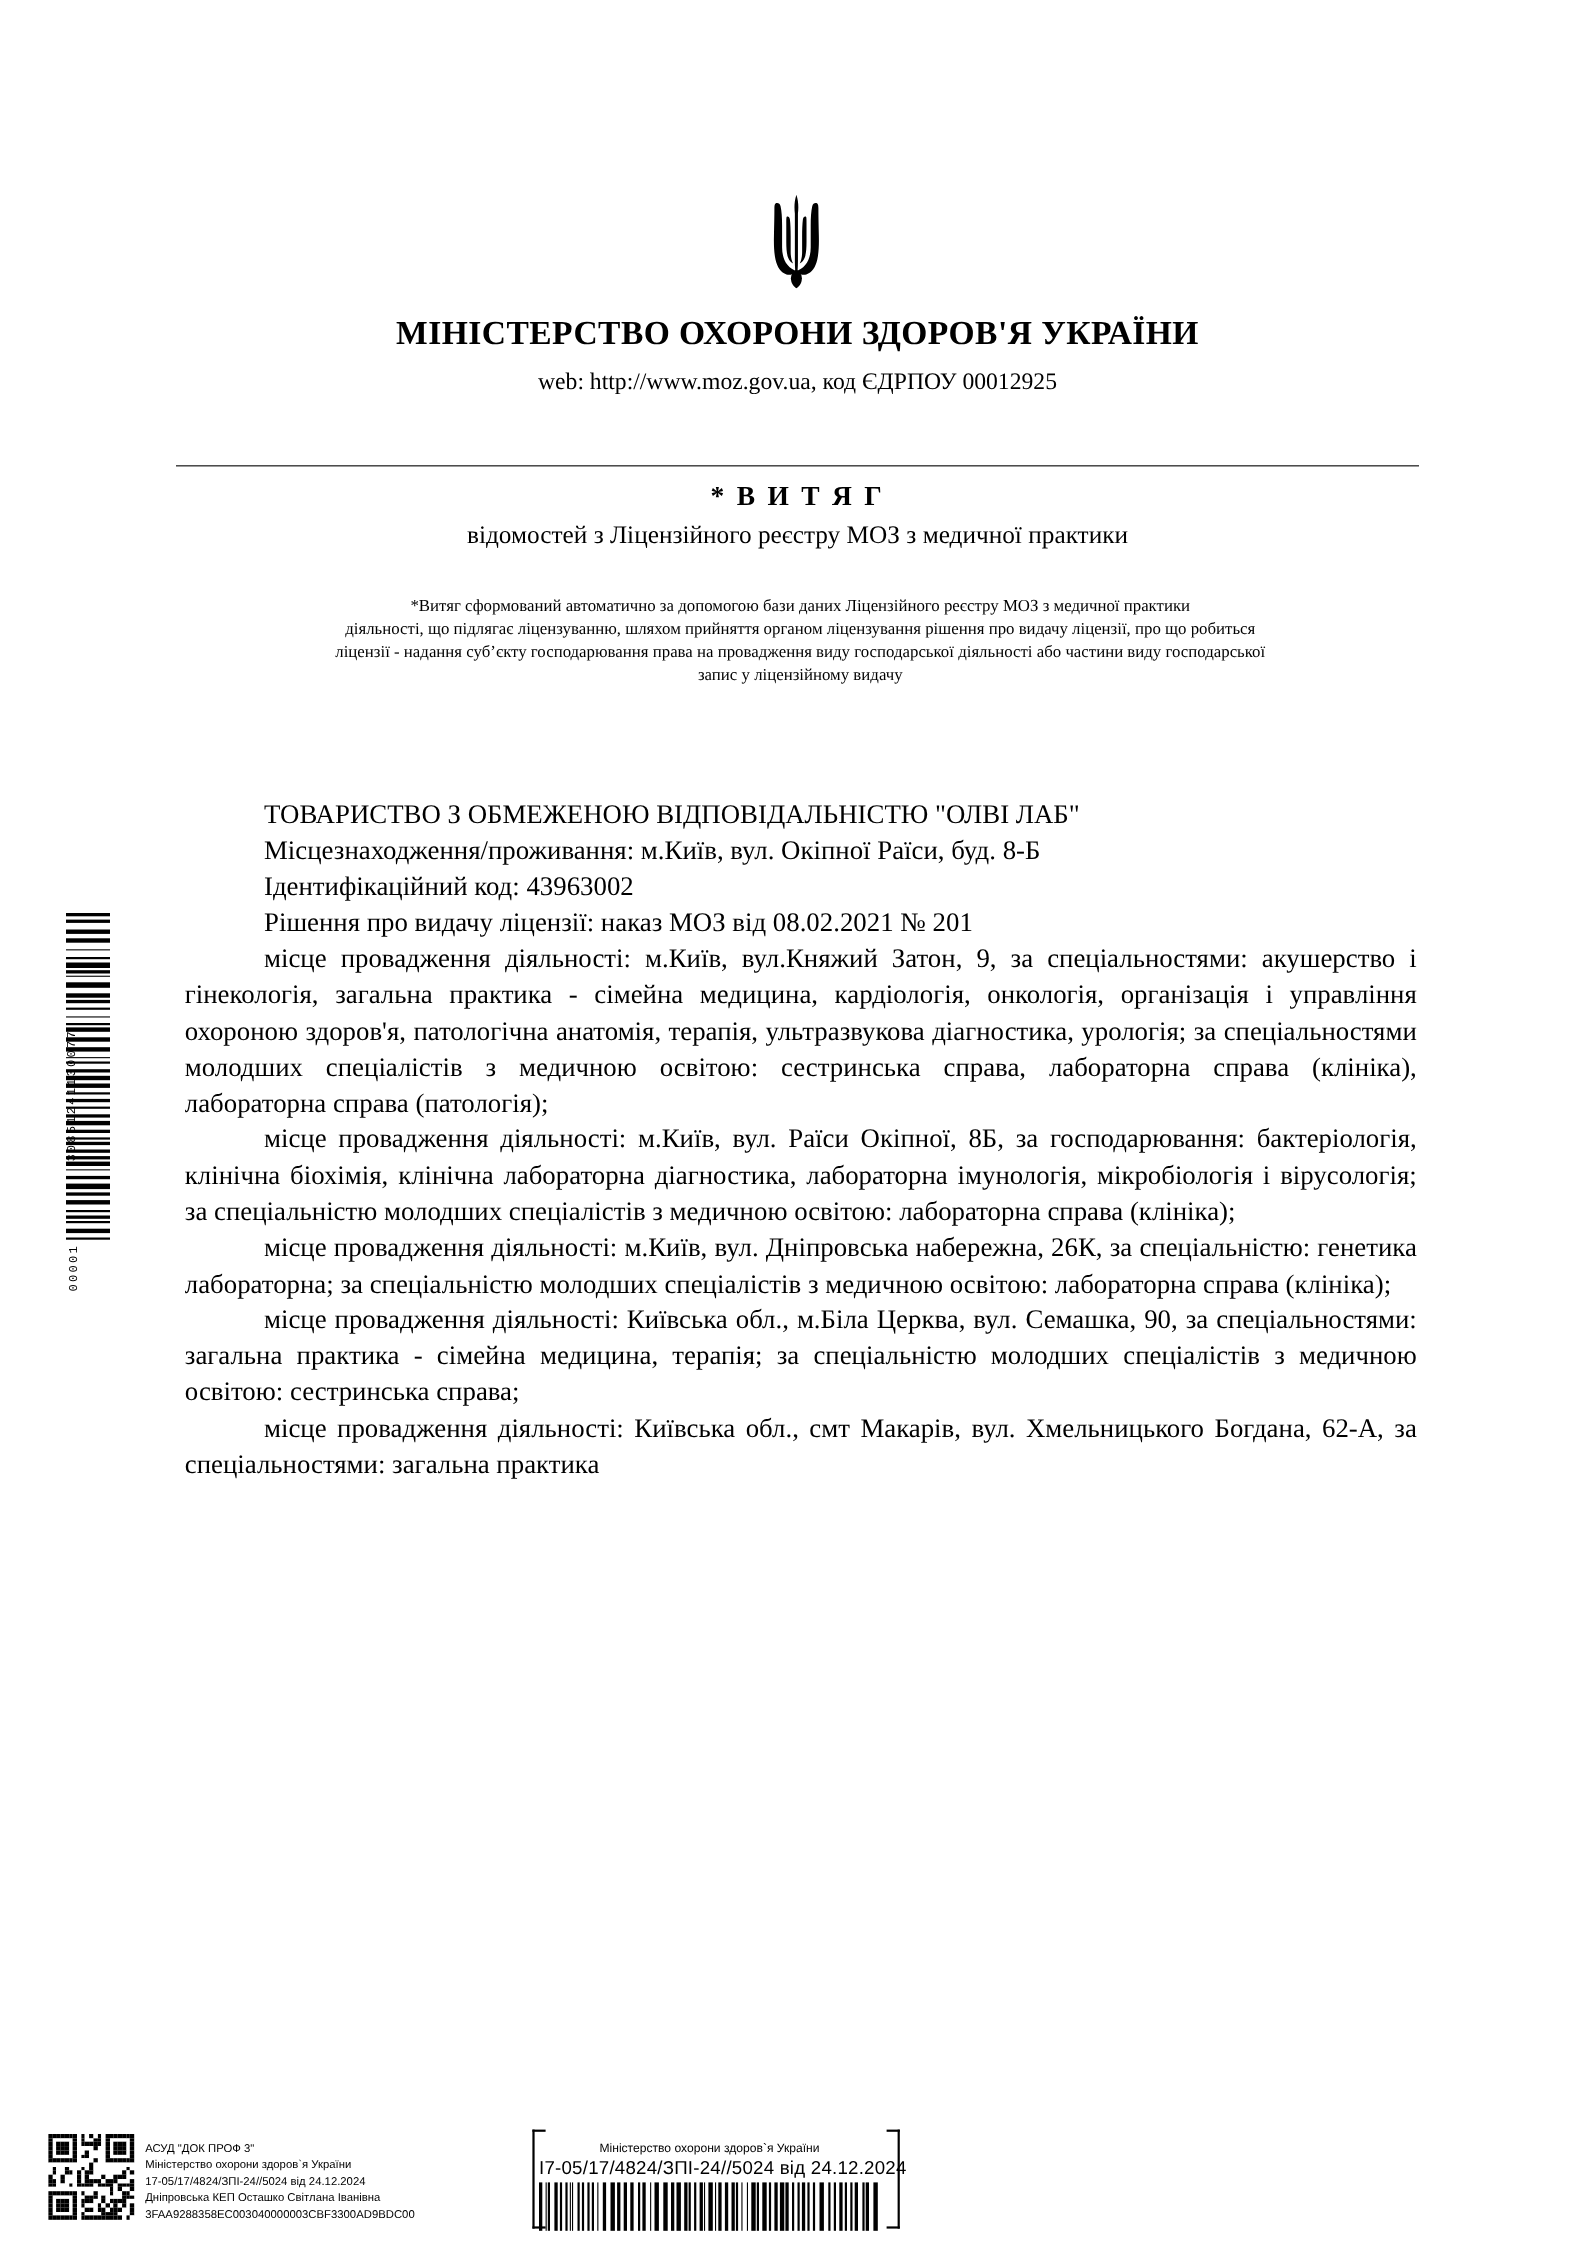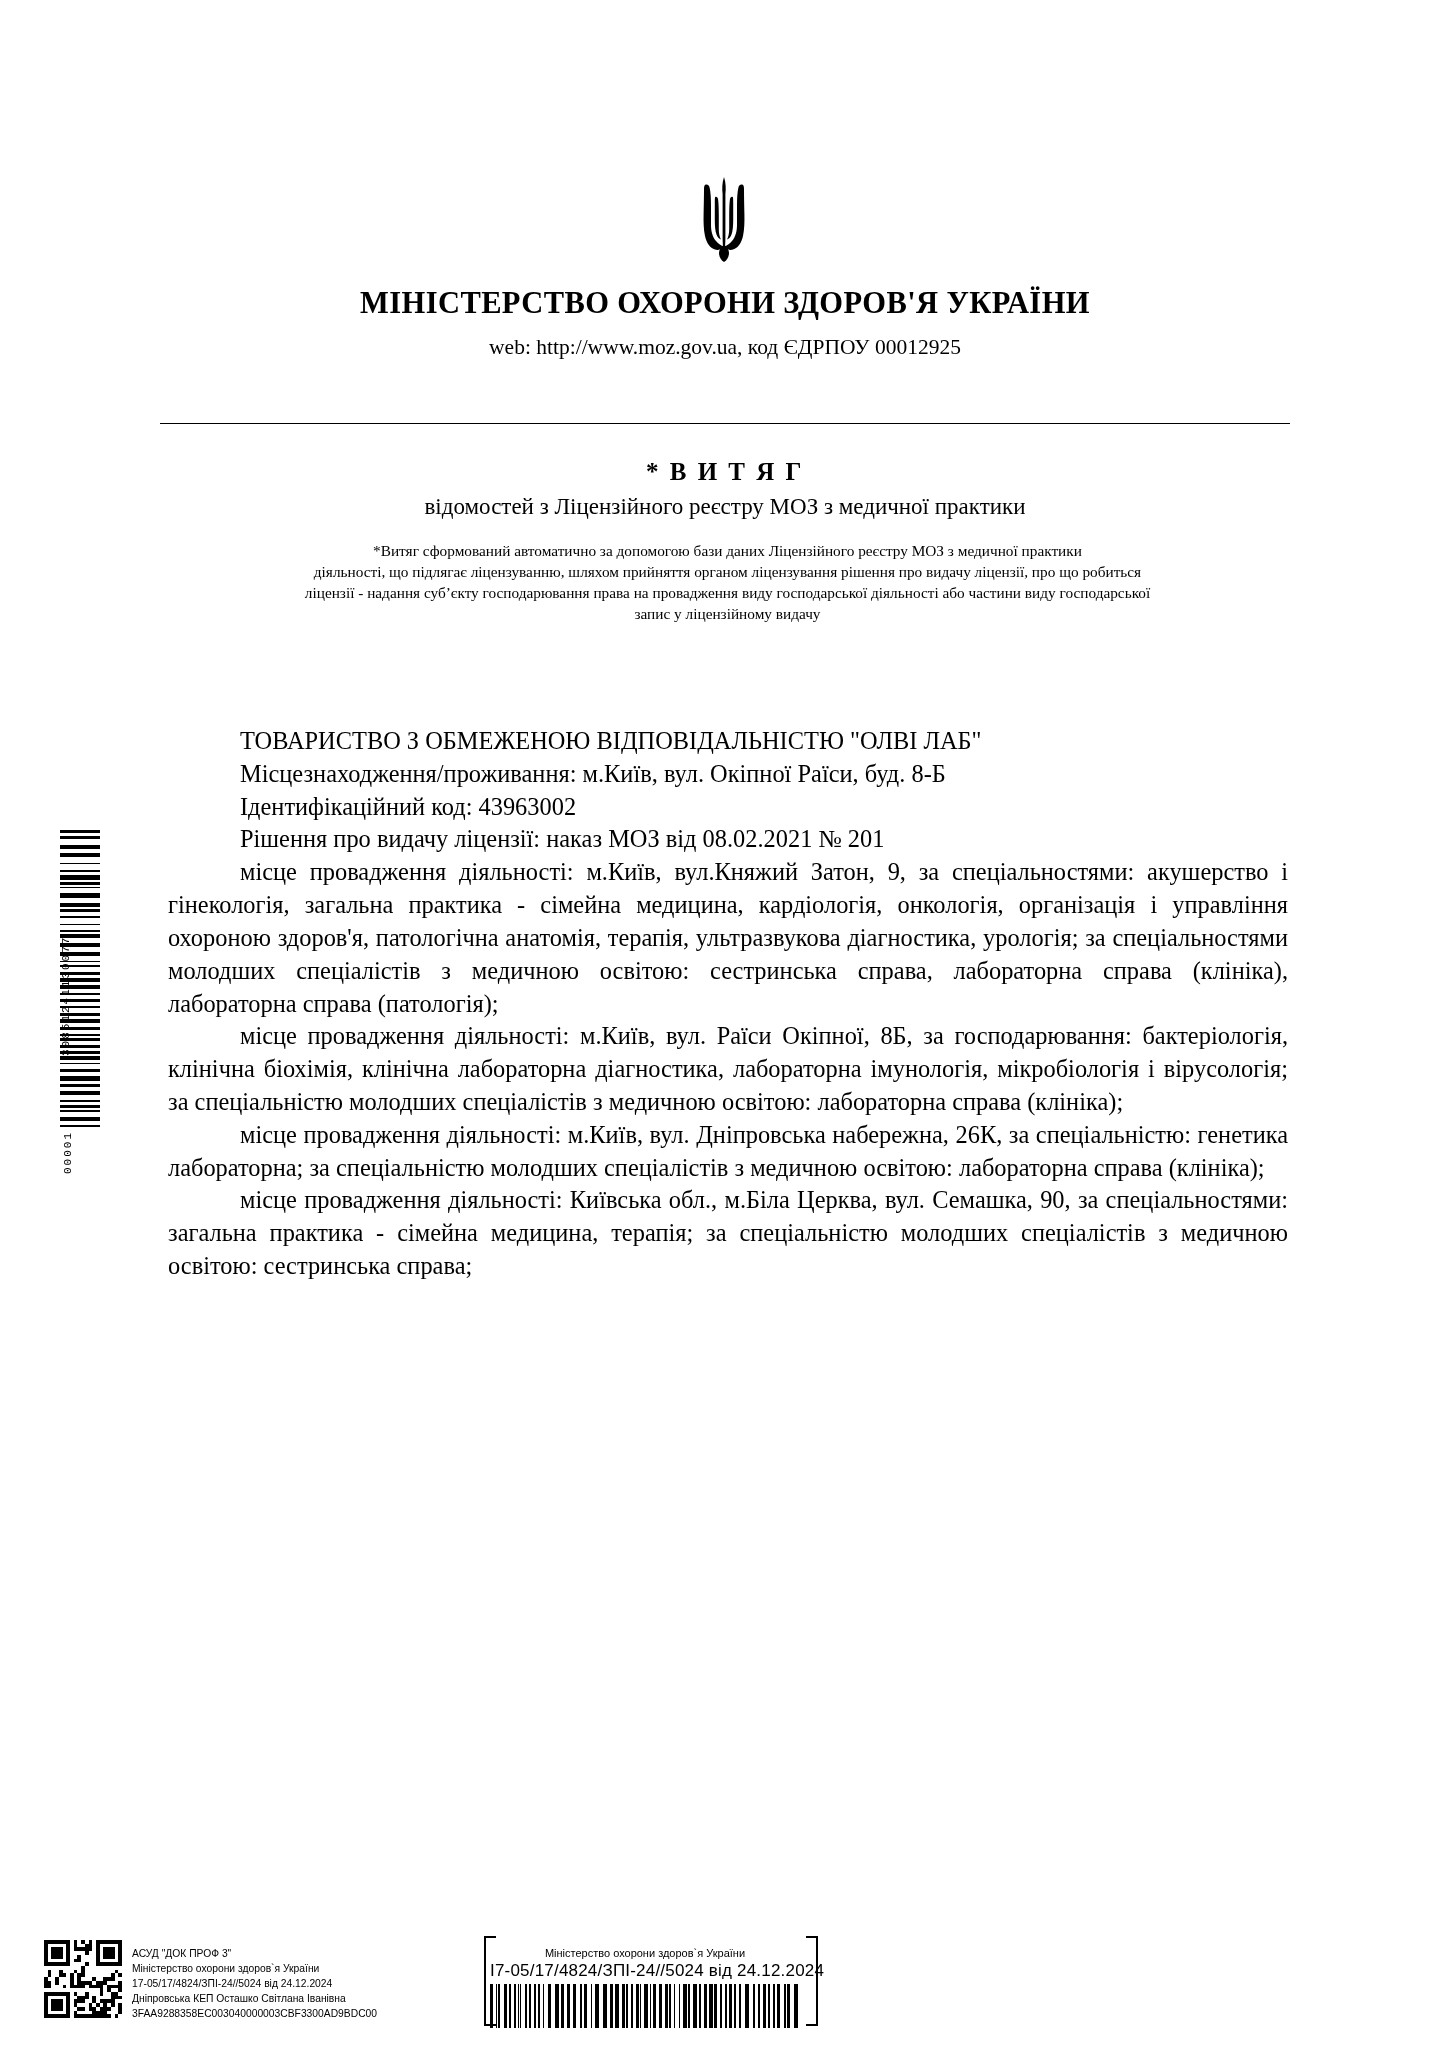--- a/index.html
+++ b/index.html
@@ -63,21 +63,21 @@
     position: absolute;
     left: 160px;
     width: 1130px;
     border-top: 1.6px solid #000;
   }
   .hrule.top { top: 423px; }
 
   
   .vytiah {
     position: absolute;
-    top: 458px;
+    top: 438px;
     left: 150px;
     width: 1150px;
     text-align: center;
   }
   .vytiah-title {
     font-size: 25px;
     font-weight: bold;
     letter-spacing: 2.5px;
   }
   .vytiah-sub {
@@ -267,20 +267,21 @@
 
   <div class="body-text">
     <p>ТОВАРИСТВО З ОБМЕЖЕНОЮ ВІДПОВІДАЛЬНІСТЮ "ОЛВІ ЛАБ"</p>
     <p>Місцезнаходження/проживання: м.Київ, вул. Окіпної Раїси, буд. 8-Б</p>
     <p>Ідентифікаційний код: 43963002</p>
     <p>Рішення про видачу ліцензії: наказ МОЗ від 08.02.2021 № 201</p>
     <p>місце провадження діяльності: м.Київ, вул.Княжий Затон, 9, за спеціальностями: акушерство і гінекологія, загальна практика - сімейна медицина, кардіологія, онкологія, організація і управління охороною здоров'я, патологічна анатомія, терапія, ультразвукова діагностика, урологія; за спеціальностями молодших спеціалістів з медичною освітою: сестринська справа, лабораторна справа (клініка), лабораторна справа (патологія);</p>
     <p>місце провадження діяльності: м.Київ, вул. Раїси Окіпної, 8Б, за господарювання: бактеріологія, клінічна біохімія, клінічна лабораторна діагностика, лабораторна імунологія, мікробіологія і вірусологія; за спеціальністю молодших спеціалістів з медичною освітою: лабораторна справа (клініка);</p>
     <p>місце провадження діяльності: м.Київ,  вул. Дніпровська набережна, 26К, за спеціальністю: генетика лабораторна; за спеціальністю молодших спеціалістів з медичною освітою: лабораторна справа (клініка);</p>
     <p>місце провадження діяльності: Київська обл., м.Біла Церква, вул. Семашка, 90, за спеціальностями: загальна практика - сімейна медицина, терапія; за спеціальністю молодших спеціалістів з медичною освітою: сестринська справа;</p>
+    <p>місце провадження діяльності: Київська обл., смт Макарів, вул. Хмельницького Богдана, 62-А, за спеціальностями: загальна практика</p>
   </div>
 
   <div class="vbarcode">
     <div class="bars" id="side-bars">
         <i style="height: 3px; margin-bottom: 3px;"></i>
         <i style="height: 3px; margin-bottom: 6px;"></i>
         <i style="height: 4px; margin-bottom: 4px;"></i>
         <i style="height: 4px; margin-bottom: 6px;"></i>
         <i style="height: 1px; margin-bottom: 6px;"></i>
         <i style="height: 2px; margin-bottom: 3px;"></i>

